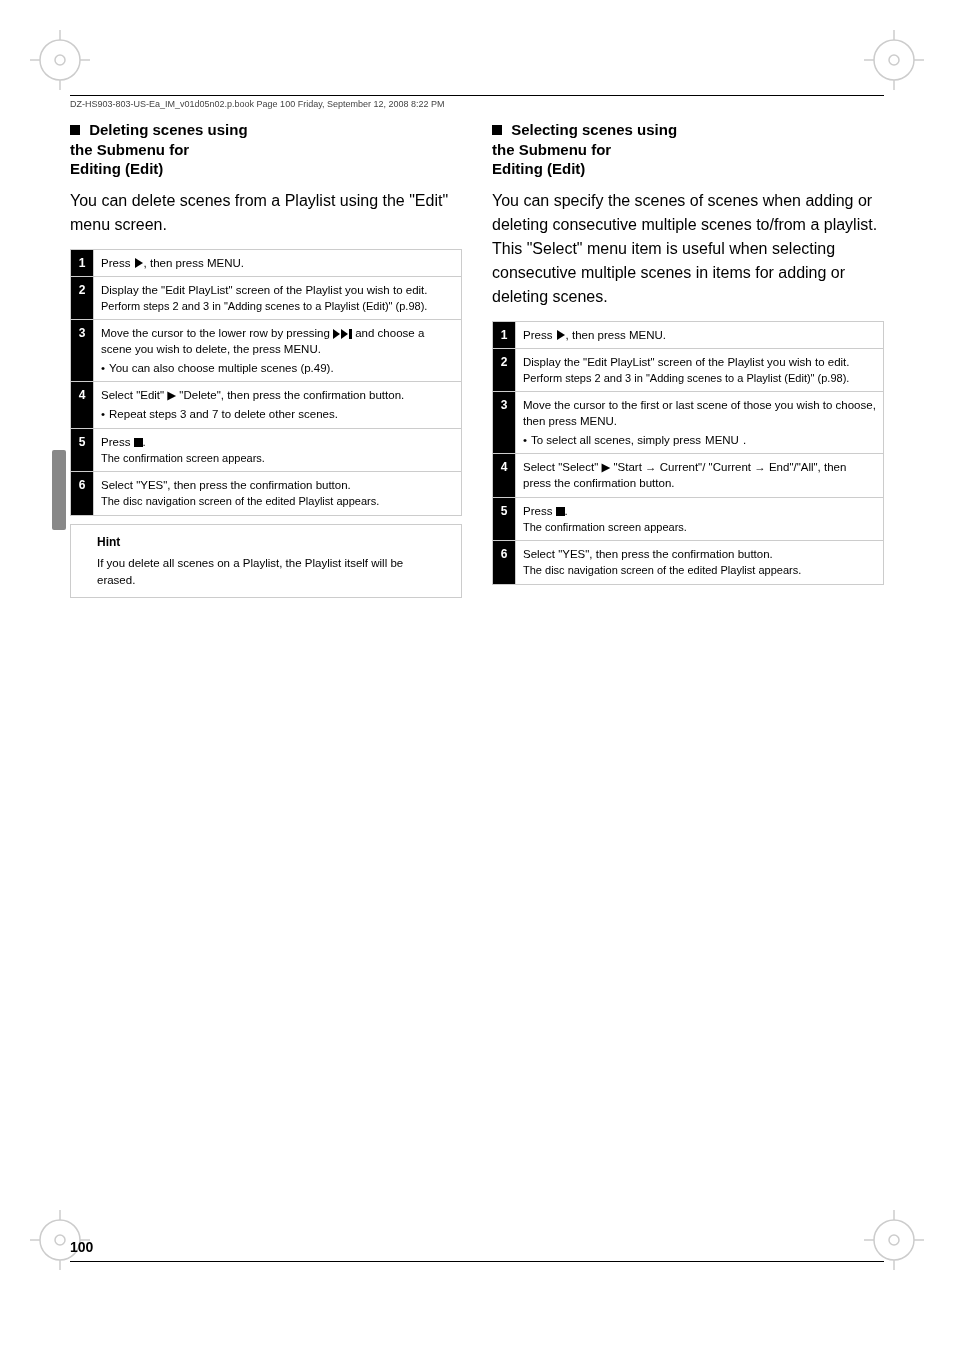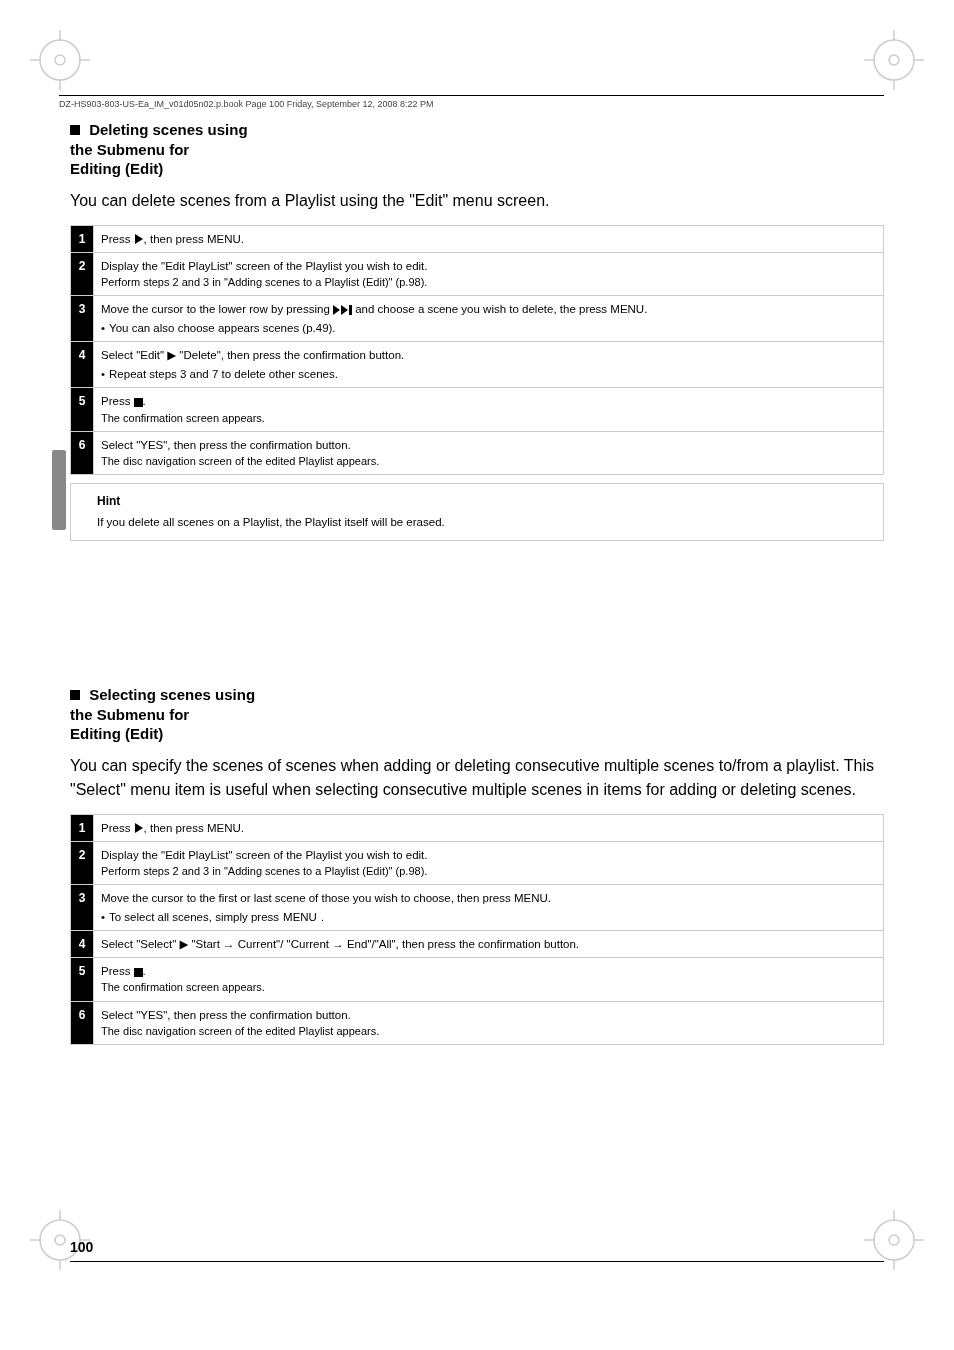--- a/index.html
+++ b/index.html
@@ -34,40 +34,39 @@
 
     .corner svg {
       width: 60px;
       height: 60px;
     }
 
     
     .header-bar {
       position: absolute;
       top: 95px;
-      left: 59px;
+      left: 70px;
       right: 70px;
       font-size: 9px;
       color: #444;
       border-top: 1px solid #000;
       padding-top: 3px;
       display: flex;
       justify-content: space-between;
     }
 
     
     .content {
       position: absolute;
       top: 120px;
       left: 70px;
       right: 70px;
       bottom: 130px;
       display: flex;
       gap: 30px;
-      flex-direction: column;
     }
 
     .left-col {
       flex: 1;
       position: relative;
     }
 
     .right-col {
       flex: 1;
     }
@@ -271,21 +270,21 @@
         <div class="step-item">
           <div class="step-num">3</div>
           <div class="step-content">
             Move the cursor to the lower row by pressing
             <span style="display:inline-flex;align-items:center;vertical-align:middle;">
               <span style="display:inline-block;width:0;height:0;border-top:5px solid transparent;border-bottom:5px solid transparent;border-left:7px solid #000;"></span>
                 <span style="display:inline-block;width:0;height:0;border-top:5px solid transparent;border-bottom:5px solid transparent;border-left:7px solid #000;margin-left:1px;"></span>
                 <span style="display:inline-block;width:3px;height:10px;background:#000;margin-left:1px;"></span>
             </span>
             and choose a scene you wish to delete, the press <span class="bold">MENU.</span>
-            <div class="bullet">You can also choose appears scenes (p.49).</div>
+            <div class="bullet">You can also choose multiple scenes (p.49).</div>
           </div>
         </div>
 
         <div class="step-item">
           <div class="step-num">4</div>
           <div class="step-content">
             Select "Edit" ▶ "Delete", then press the confirmation button.
             <div class="bullet">Repeat steps 3 and 7 to delete other scenes.</div>
           </div>
         </div>

